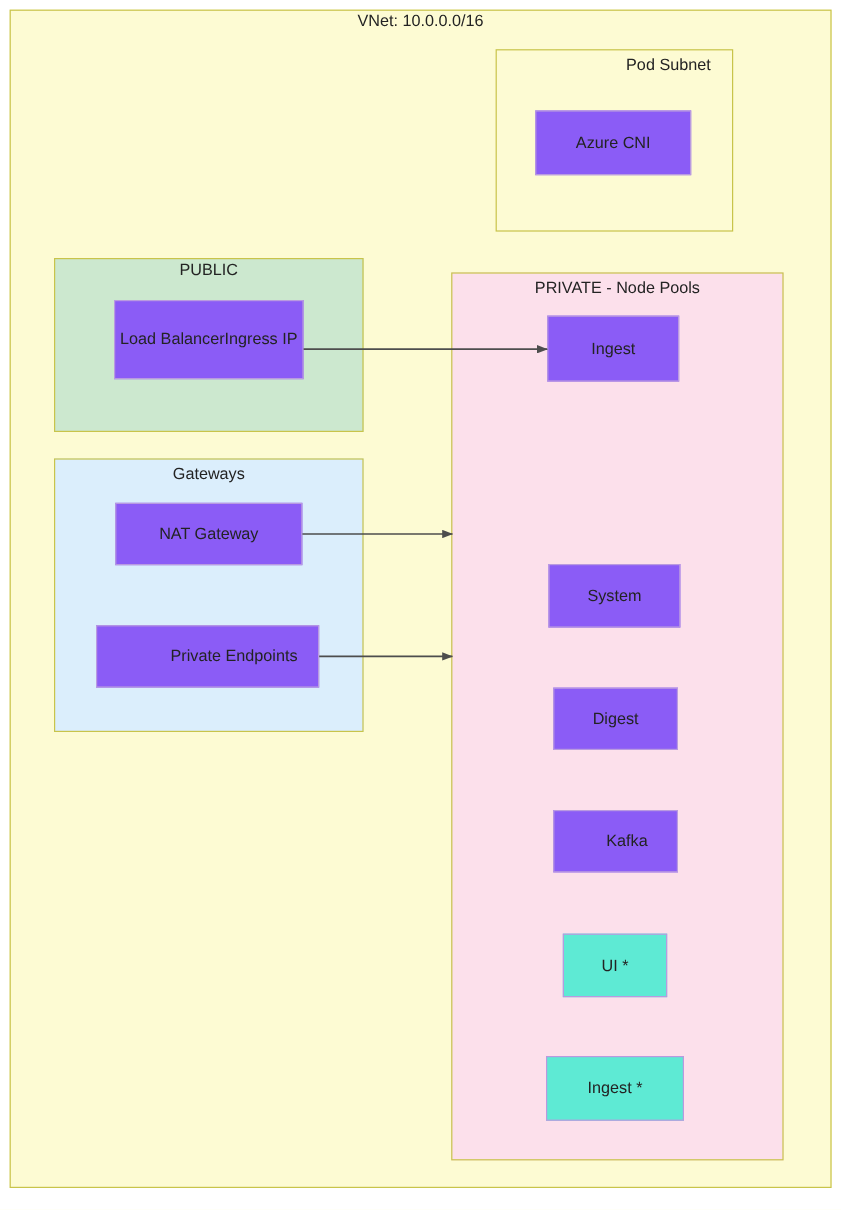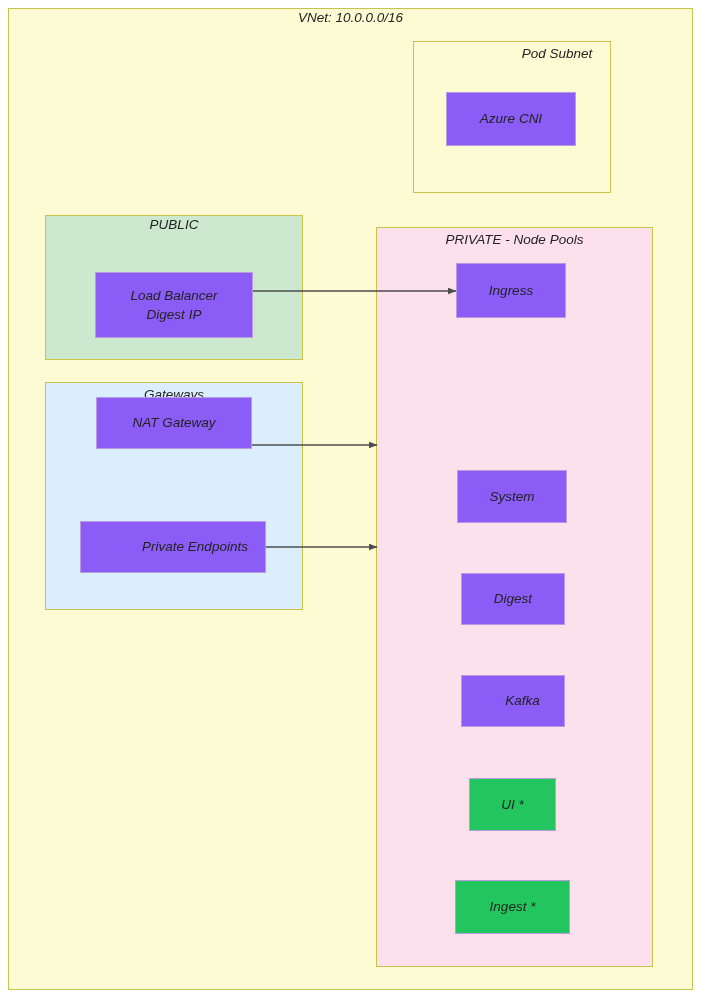--- a/index.html
+++ b/index.html
@@ -14,21 +14,20 @@
     position: relative;
     overflow: hidden;
   }
 
   #canvas {
     position: absolute;
     left: 0;
     top: 0;
     width: 701px;
     height: 784px;
-    font-style: italic;
   }
 
   
   .node {
     position: absolute;
     box-sizing: border-box;
     display: flex;
     align-items: center;
     justify-content: center;
     text-align: center;
@@ -63,21 +62,21 @@
 
   
   .leaf {
     border: 1px solid #b99ae0;
     background: #8b5cf6;
     color: #232323;
     font-size: 13.5px;
     line-height: 1.42;
   }
   .leaf.accent {
-    background: #22c55e;
+    background: #5eead4;
     border-color: #b99ae0;
   }
 
   
   .group-title {
     position: absolute;
     left: 0;
     right: 0;
     text-align: center;
     font-size: 13.5px;
@@ -112,34 +111,34 @@
   <div class="node vnet-box" style="left:8px; top:8px; width:685px; height:982px;"></div>
 
   <div class="diagram-title" style="top:10px;">VNet: 10.0.0.0/16</div>
 
   <div class="node subnet-box" style="left:413px; top:41px; width:198px; height:152px;"></div>
   <div class="group-title" style="top:46px; left:413px; width:198px;padding-left:45px;">Pod Subnet</div>
   <div class="node leaf" style="left:446px; top:92px; width:130px; height:54px;">Azure CNI</div>
 
   <div class="node public-box" style="left:45px; top:215px; width:258px; height:145px;"></div>
   <div class="group-title" style="top:217px; left:45px; width:258px;">PUBLIC</div>
-  <div class="node leaf" style="left:95px; top:272px; width:158px; height:66px; flex-direction:column;">
+  <div class="node leaf" style="left:95px; top:250px; width:158px; height:66px; flex-direction:row;">
     <span>Load Balancer</span>
-    <span>Digest IP</span>
+    <span>Ingress IP</span>
   </div>
 
   <div class="node gateways-box" style="left:45px; top:382px; width:258px; height:228px;"></div>
   <div class="group-title" style="top:387px; left:45px; width:258px;text-align:center;">Gateways</div>
-  <div class="node leaf" style="left:96px; top:397px; width:156px; height:52px;">NAT Gateway</div>
+  <div class="node leaf" style="left:96px; top:419px; width:156px; height:52px;">NAT Gateway</div>
   <div class="node leaf" style="left:80px; top:521px; width:186px; height:52px;padding-left:44px;">Private Endpoints</div>
 
   <div class="node private-box" style="left:376px; top:227px; width:277px; height:740px;"></div>
   <div class="group-title" style="top:232px; left:376px; width:277px;">PRIVATE - Node Pools</div>
 
-  <div class="node leaf" style="left:456px; top:263px; width:110px; height:55px;">Ingress</div>
+  <div class="node leaf" style="left:456px; top:263px; width:110px; height:55px;">Ingest</div>
   <div class="node leaf" style="left:457px; top:470px; width:110px; height:53px;">System</div>
   <div class="node leaf" style="left:461px; top:573px; width:104px; height:52px;">Digest</div>
   <div class="node leaf" style="left:461px; top:675px; width:104px; height:52px;padding-left:19px;">Kafka</div>
   <div class="node leaf accent" style="left:469px; top:778px; width:87px; height:53px;">UI *</div>
   <div class="node leaf accent" style="left:455px; top:880px; width:115px; height:54px;">Ingest *</div>
 
   <svg id="edges" viewBox="0 0 701 1008">
     <defs>
       <marker id="arrowhead" markerWidth="9" markerHeight="7" refX="8.5" refY="3.5" orient="auto" markerUnits="userSpaceOnUse">
         <polygon points="0 0, 9 3.5, 0 7" fill="#4d4d4d"></polygon>

